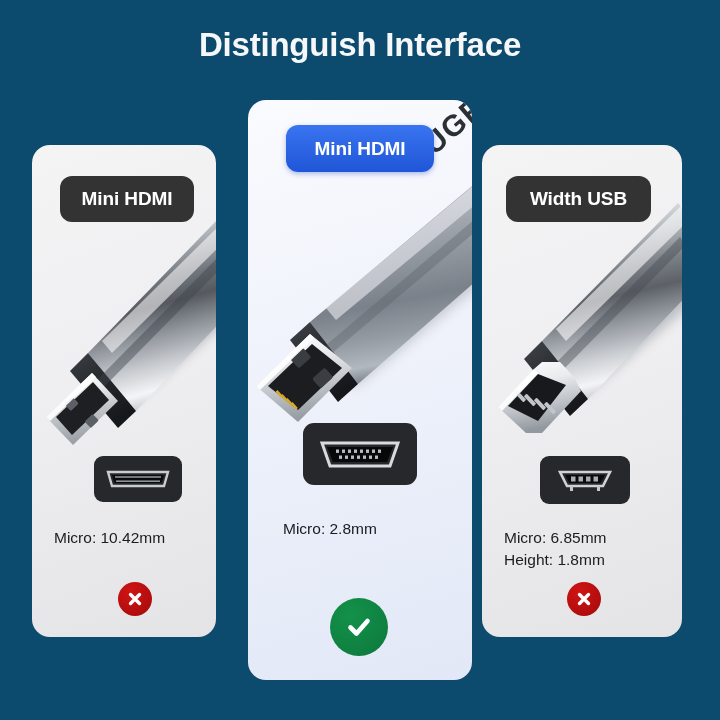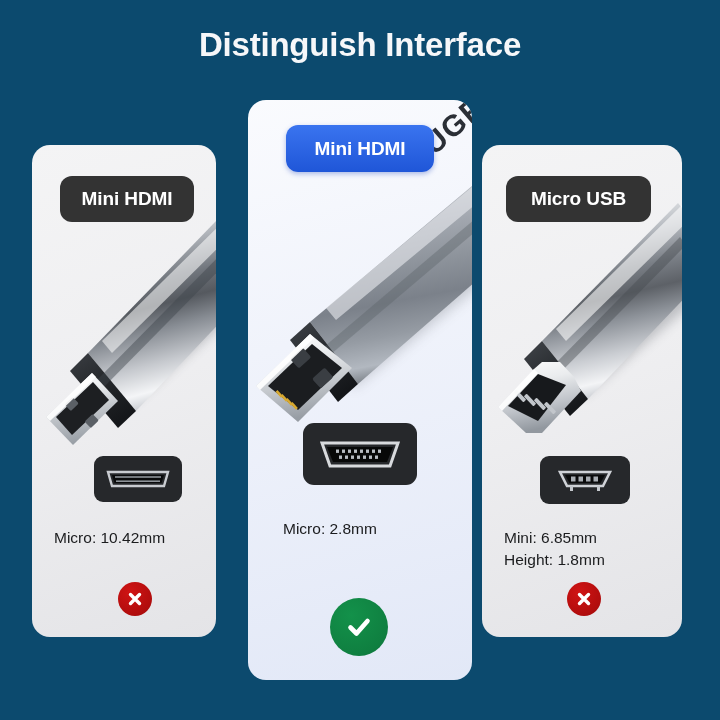--- a/index.html
+++ b/index.html
@@ -230,40 +230,40 @@
             <rect x="46" y="248" width="4" height="14" rx="1" transform="rotate(-44 48 255)"></rect>
             <rect x="56" y="252" width="4" height="14" rx="1" transform="rotate(-44 58 259)"></rect>
             <rect x="66" y="256" width="4" height="14" rx="1" transform="rotate(-44 68 263)"></rect>
           </g>
           <path d="M16 262 L52 224 L56 228 L20 266 Z" fill="#ffffff" opacity="0.9"></path>
         </g>
       </svg>
     </div>
 
     <div class="pill pill-dark pill-right">
-      <span>Micro USB</span>
+      <span>Width USB</span>
     </div>
 
     <div class="port-icon" style="left:58px; top:311px; width:90px; height:48px;">
       <svg width="70" height="30" viewBox="0 0 70 30">
         <path d="M10 7 L60 7 L53 21 L17 21 Z" fill="none" stroke="#cfd2d7" stroke-width="2.6"></path>
         <path d="M15 10 L55 10 L50.5 18 L19.5 18 Z" fill="#0a0b0c"></path>
         <g fill="#a8adb3">
           <rect x="21" y="11.5" width="4.5" height="5"></rect>
           <rect x="28.5" y="11.5" width="4.5" height="5"></rect>
           <rect x="36" y="11.5" width="4.5" height="5"></rect>
           <rect x="43.5" y="11.5" width="4.5" height="5"></rect>
         </g>
         <rect x="20" y="21" width="3" height="5" fill="#c4c8cd"></rect>
         <rect x="47" y="21" width="3" height="5" fill="#c4c8cd"></rect>
       </svg>
     </div>
 
     <div class="specs" style="left:22px; top:382px;">
-      <div>Mini: 6.85mm</div>
+      <div>Micro: 6.85mm</div>
       <div>Height: 1.8mm</div>
     </div>
 
     <div class="mark mark-x" style="left:85px; top:437px; width:34px; height:34px;">
       <svg width="20" height="20" viewBox="0 0 20 20">
         <path d="M5.5 5.5 L14.5 14.5 M14.5 5.5 L5.5 14.5" stroke="#ffffff" stroke-width="3.4" stroke-linecap="round"></path>
       </svg>
     </div>
   </div>
 

